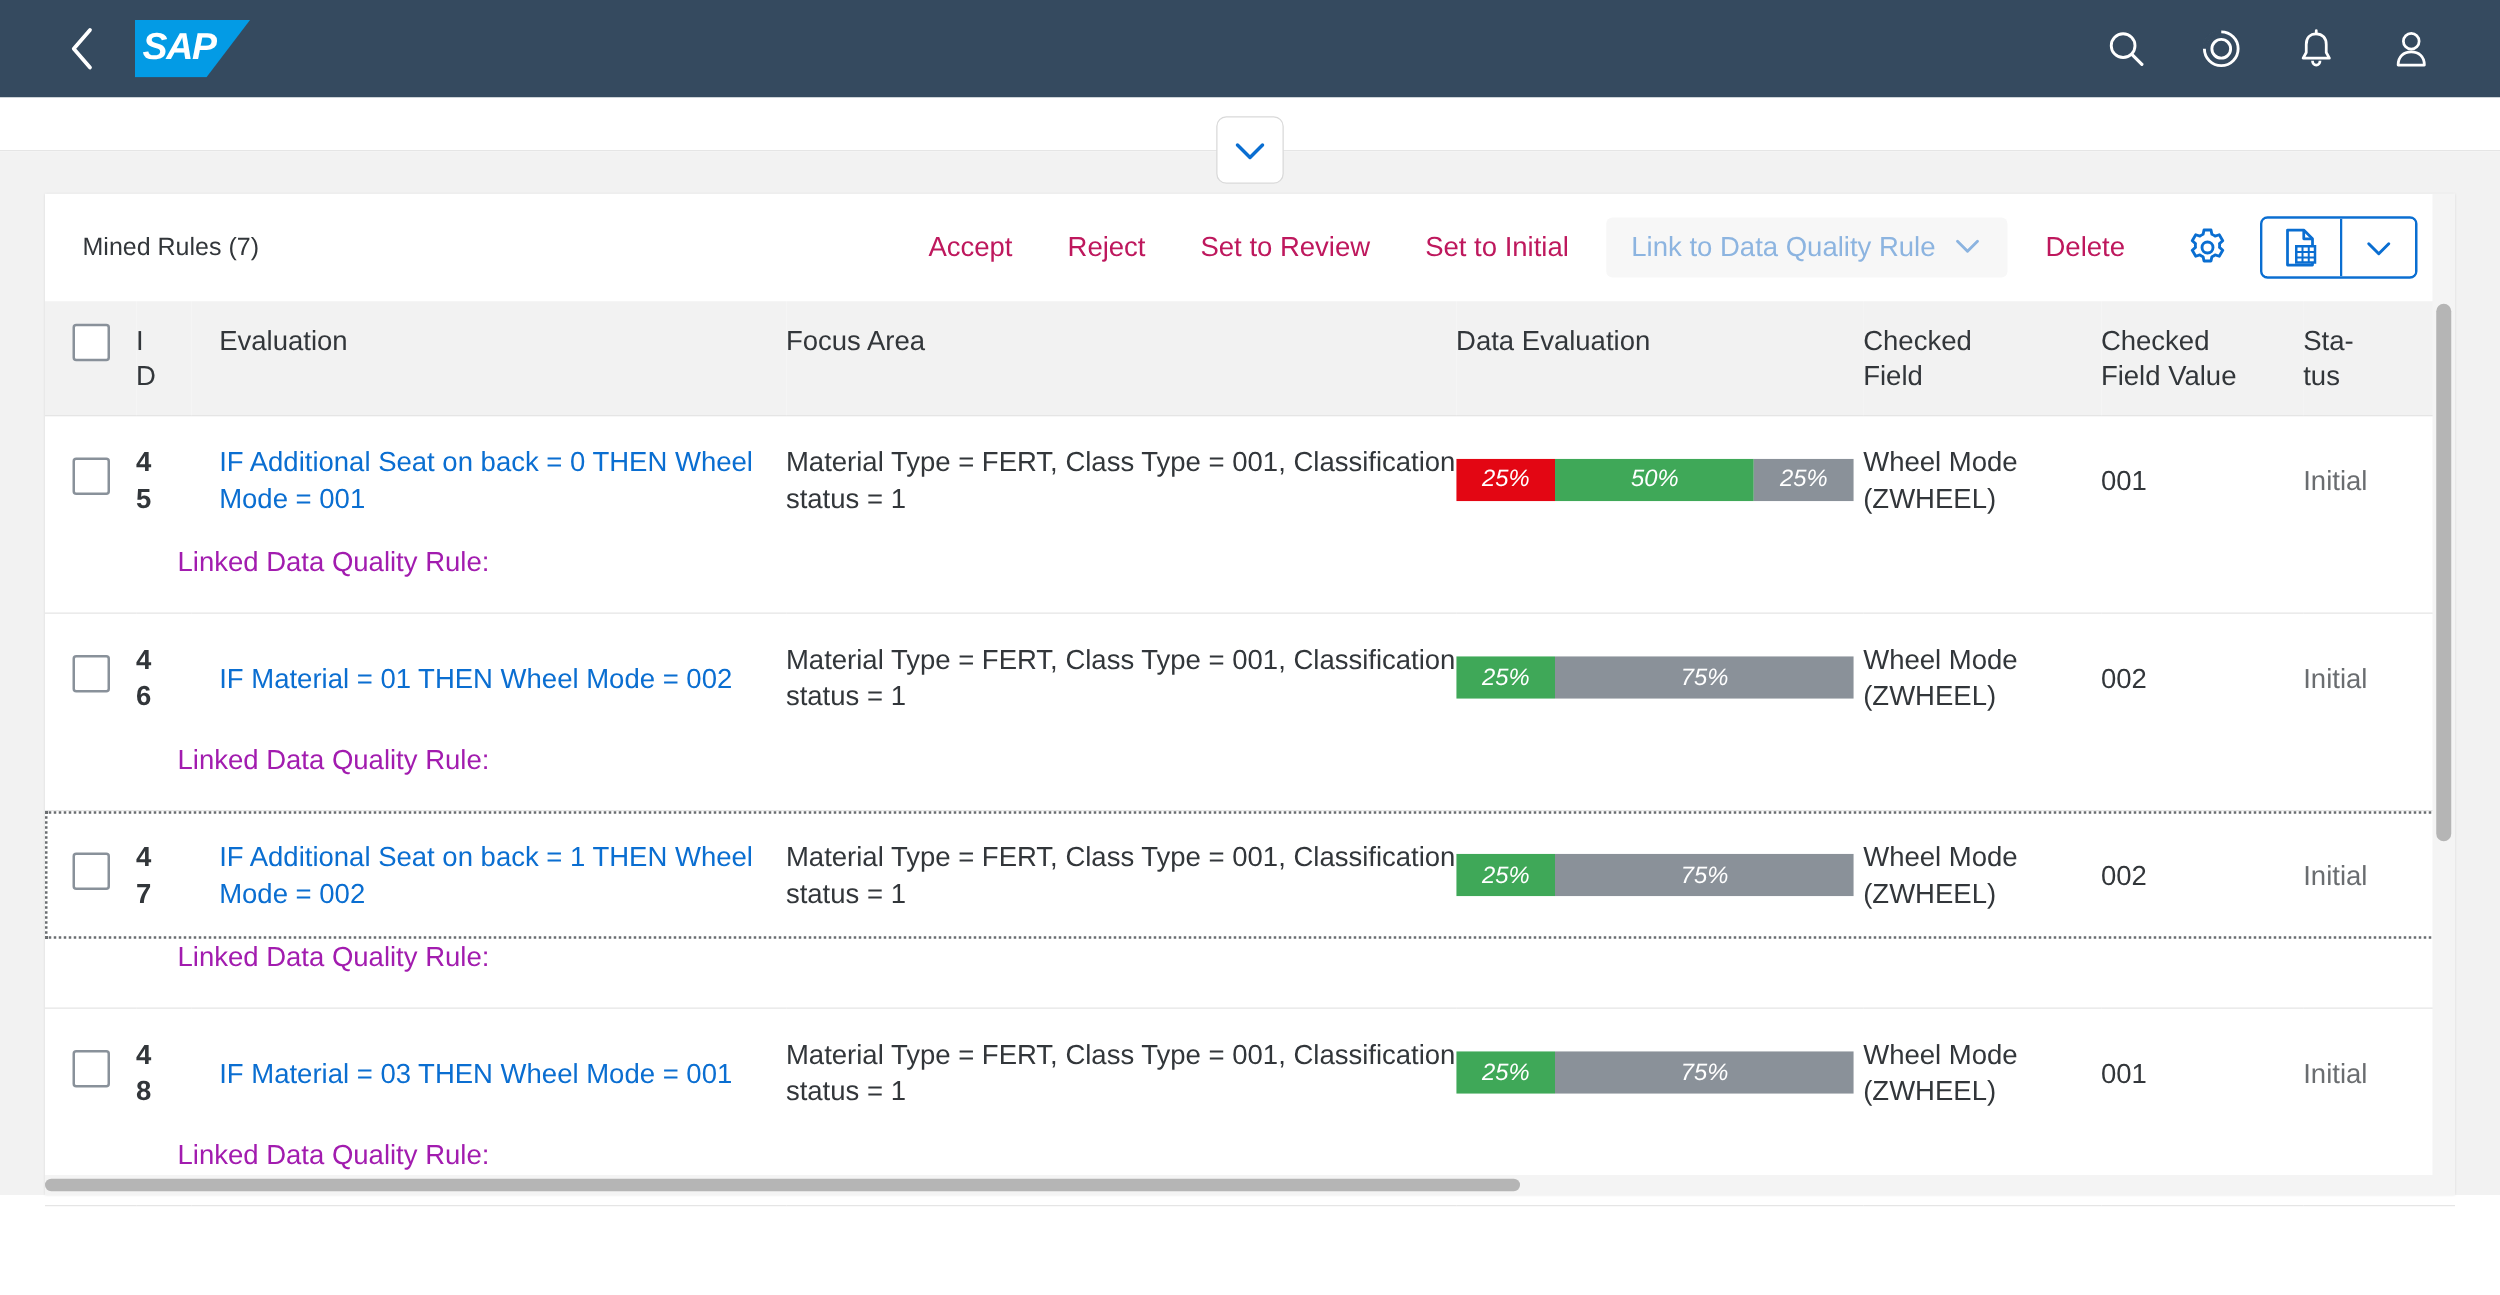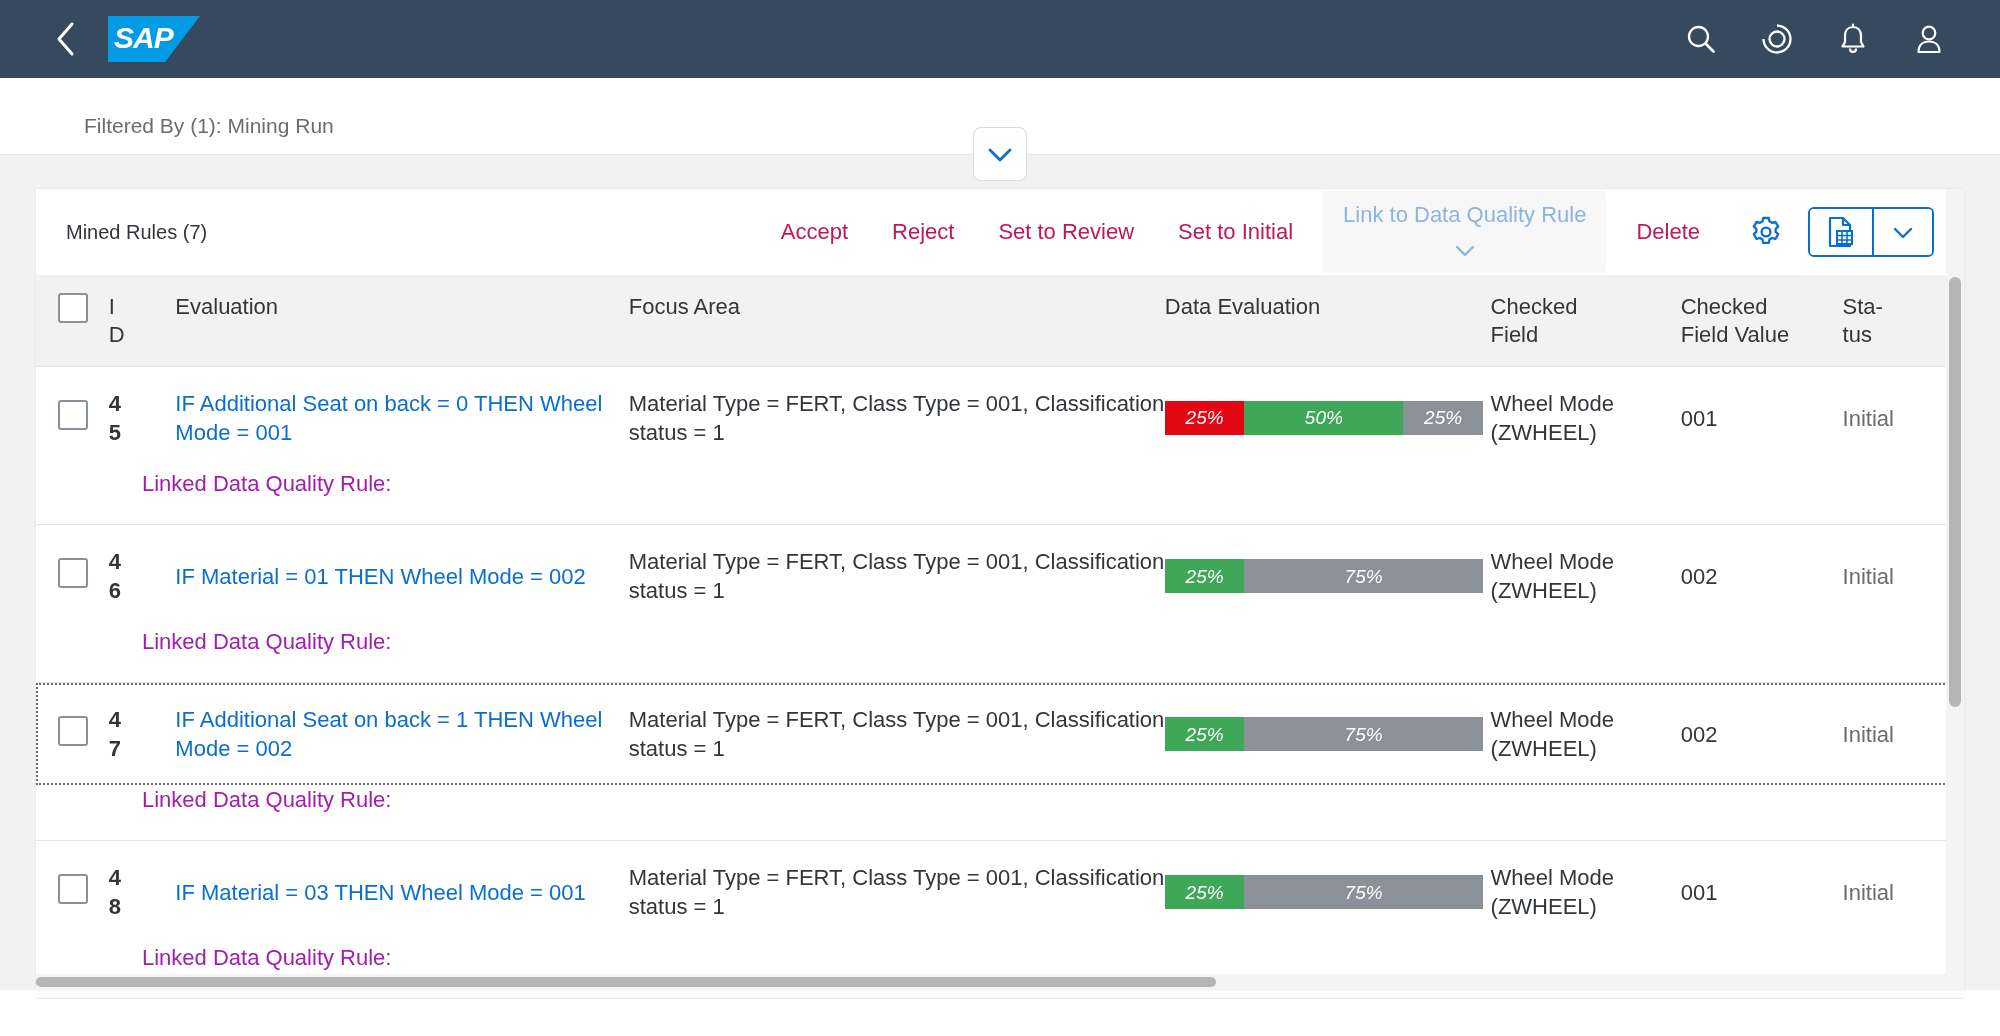--- a/index.html
+++ b/index.html
@@ -82,21 +82,21 @@
   }
   .tbl-title { font-size: 20px; color: #32363a; font-weight: 400; }
   .tbl-actions { margin-left: auto; display: flex; align-items: center; gap: 0; }
   .tbar-btn {
     font-size: 22px; color: #be185d; padding: 10px 22px; cursor: pointer;
     white-space: nowrap; background: transparent; border: none;
     font-family: Liberation Sans, sans-serif;
   }
   .tbar-select {
     display: flex; align-items: center; gap: 14px; background: #f7f7f7;
-    padding: 11px 20px; border-radius: 5px; cursor: pointer; margin: 0 8px; flex-direction: column;
+    padding: 11px 20px; border-radius: 5px; cursor: pointer; margin: 0 8px;
   }
   .tbar-select .lbl { font-size: 22px; color: #8cb4e0; white-space: nowrap; }
   .gear-btn {
     width: 52px; height: 52px; display:flex; align-items:center; justify-content:center;
     cursor: pointer; margin: 0 10px 0 18px;
   }
   .split-btn {
     display: flex; align-items: stretch; border: 2px solid #0a6ed1; border-radius: 6px;
     overflow: hidden; height: 50px; margin-left: 6px;
   }
@@ -212,21 +212,20 @@
       <span>
         <svg class="ico" viewBox="0 0 34 34" aria-hidden="true">
           <circle cx="17" cy="11" r="6.3" fill="none" stroke="#fff" stroke-width="2.2"></circle>
           <path d="M6.5 30 C6.5 23 11 19.5 17 19.5 C23 19.5 27.5 23 27.5 30 Z" fill="none" stroke="#fff" stroke-width="2.2" stroke-linejoin="round"></path>
         </svg>
       </span>
     </div>
   </div>
 
   <div class="varbar">
-    <div class="filtered-by">Filtered By (1): Mining Run</div>
 
     <div class="share-icon">
       <svg width="38" height="38" viewBox="0 0 38 38" aria-hidden="true">
         <path d="M26 5 L34 5 L34 13" fill="none" stroke="#0a6ed1" stroke-width="2.5" stroke-linecap="round" stroke-linejoin="round"></path>
         <line x1="34" y1="5" x2="21" y2="18" stroke="#0a6ed1" stroke-width="2.5" stroke-linecap="round"></line>
         <path d="M30 22 L30 32 L5 32 L5 9 L16 9" fill="none" stroke="#0a6ed1" stroke-width="2.5" stroke-linecap="round" stroke-linejoin="round"></path>
       </svg>
     </div>
 
     <div class="collapse-btn">

